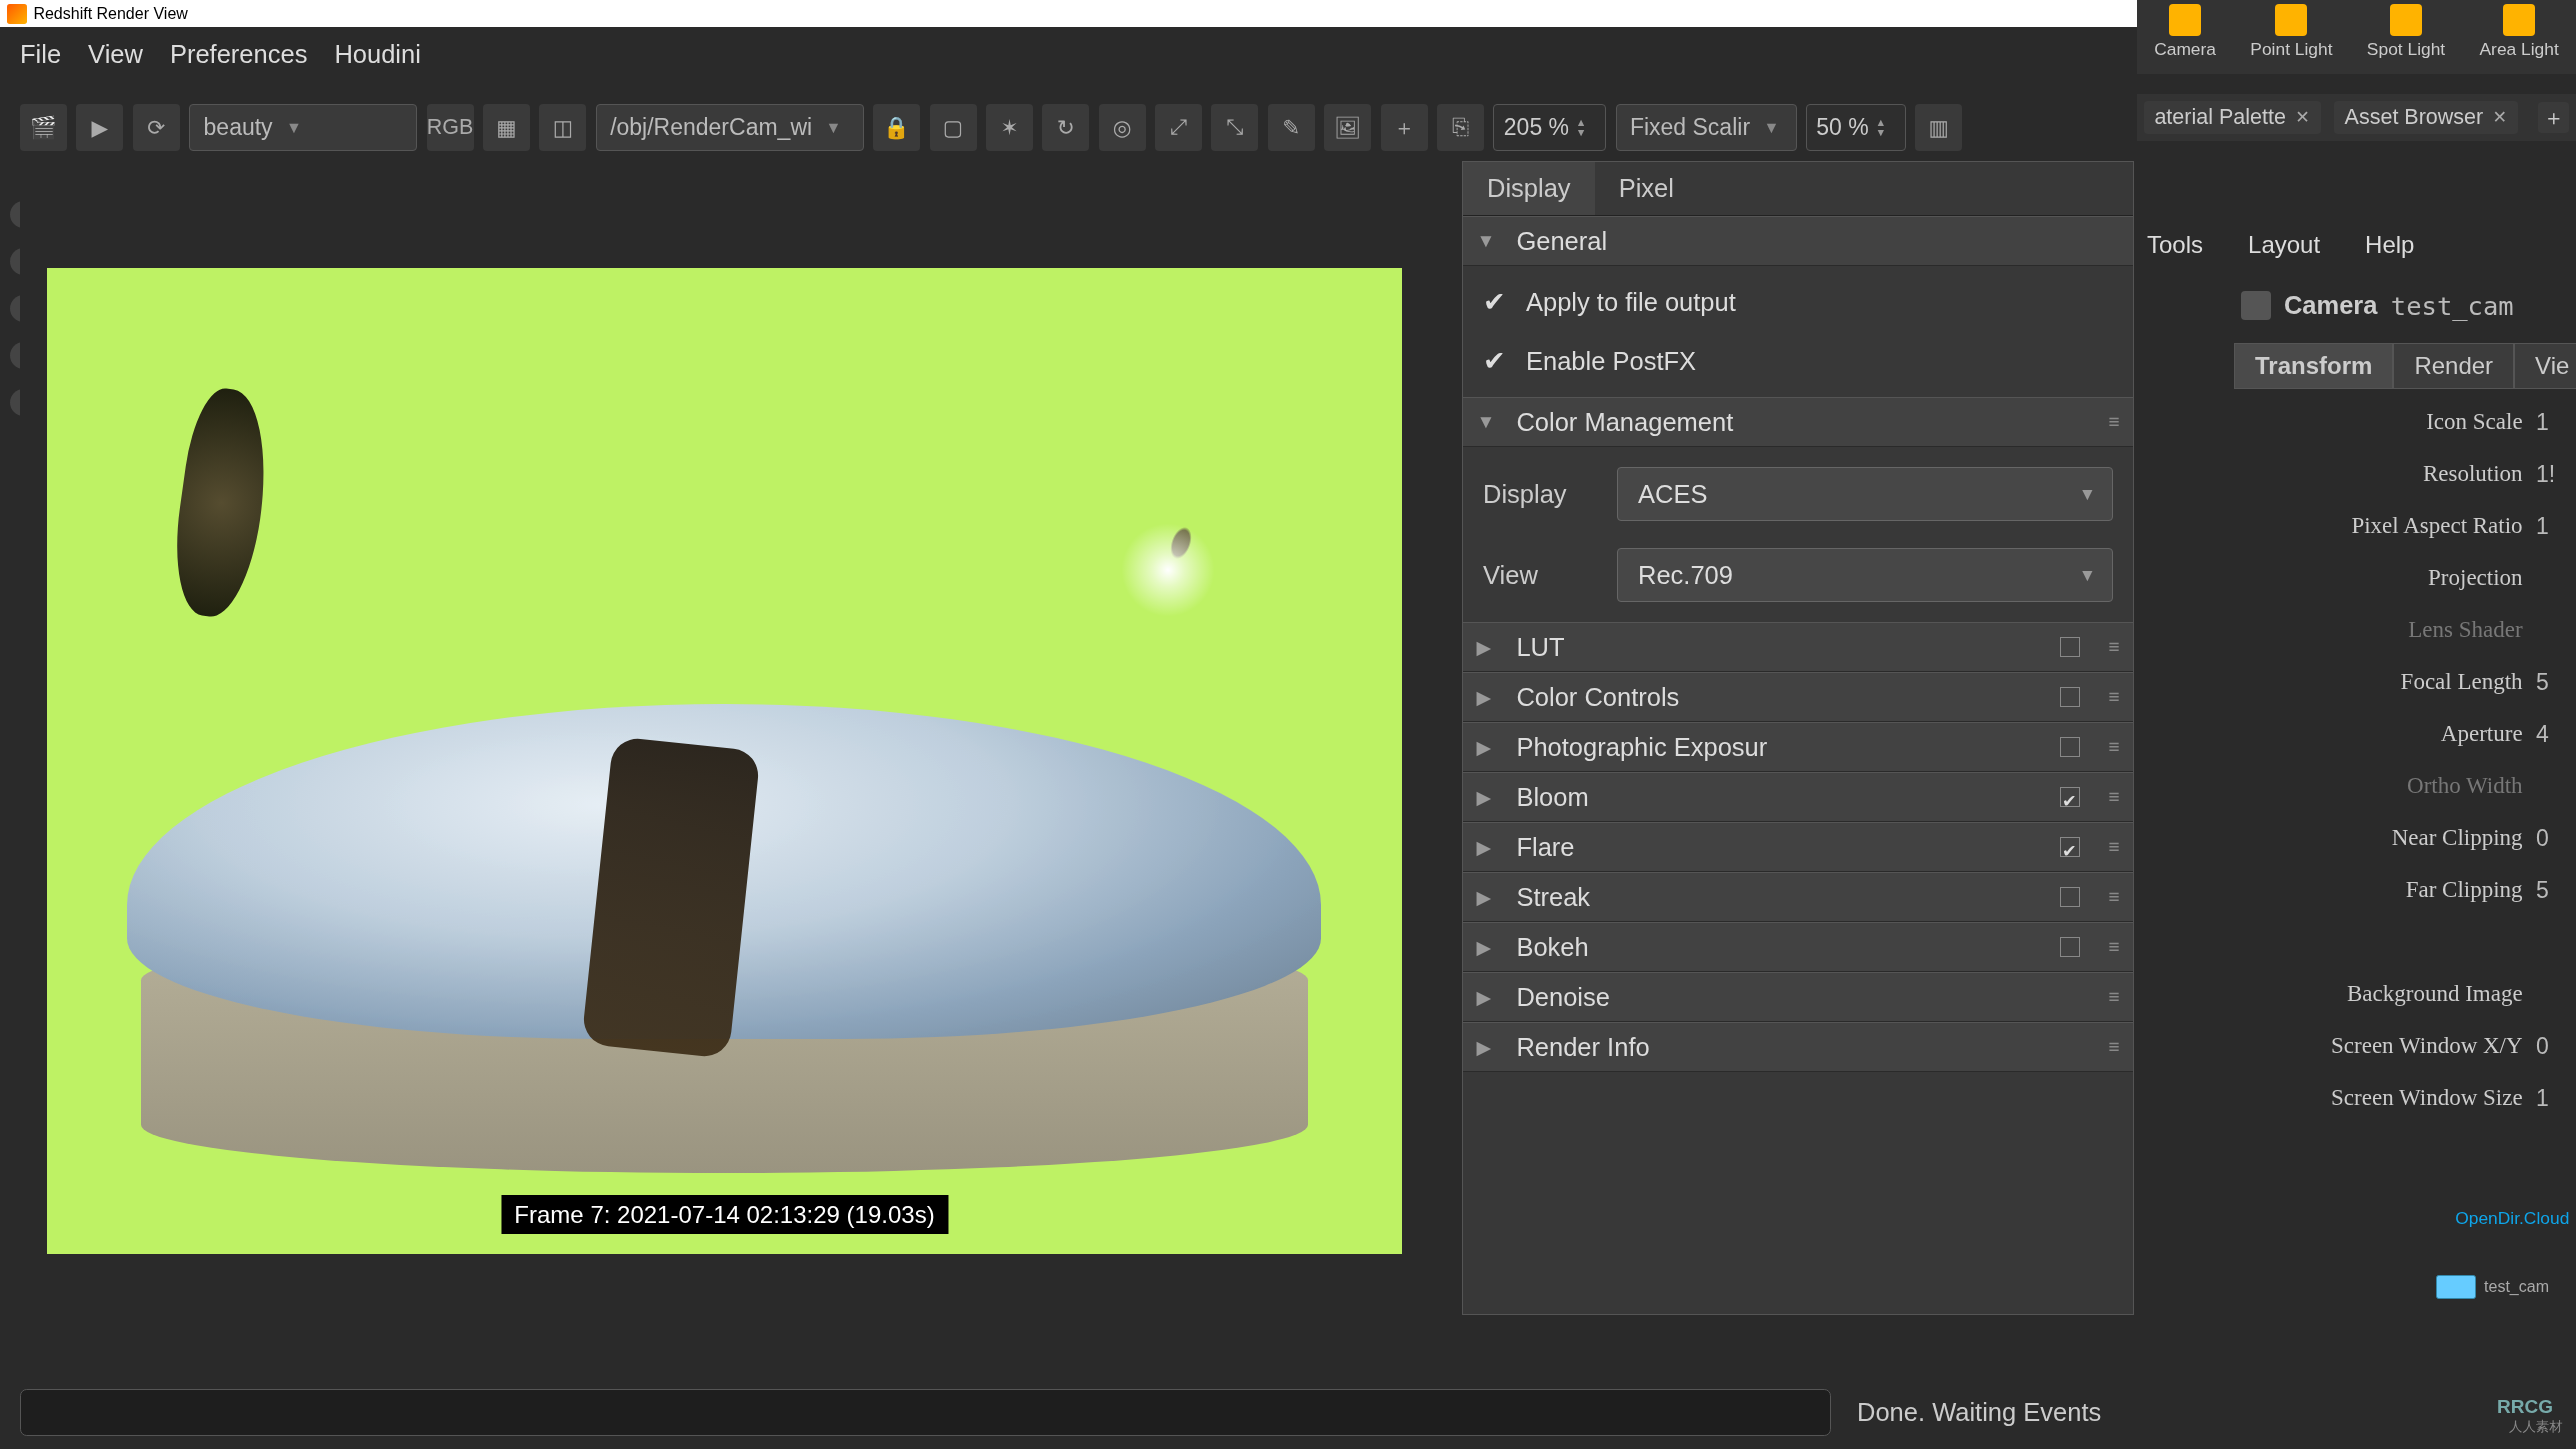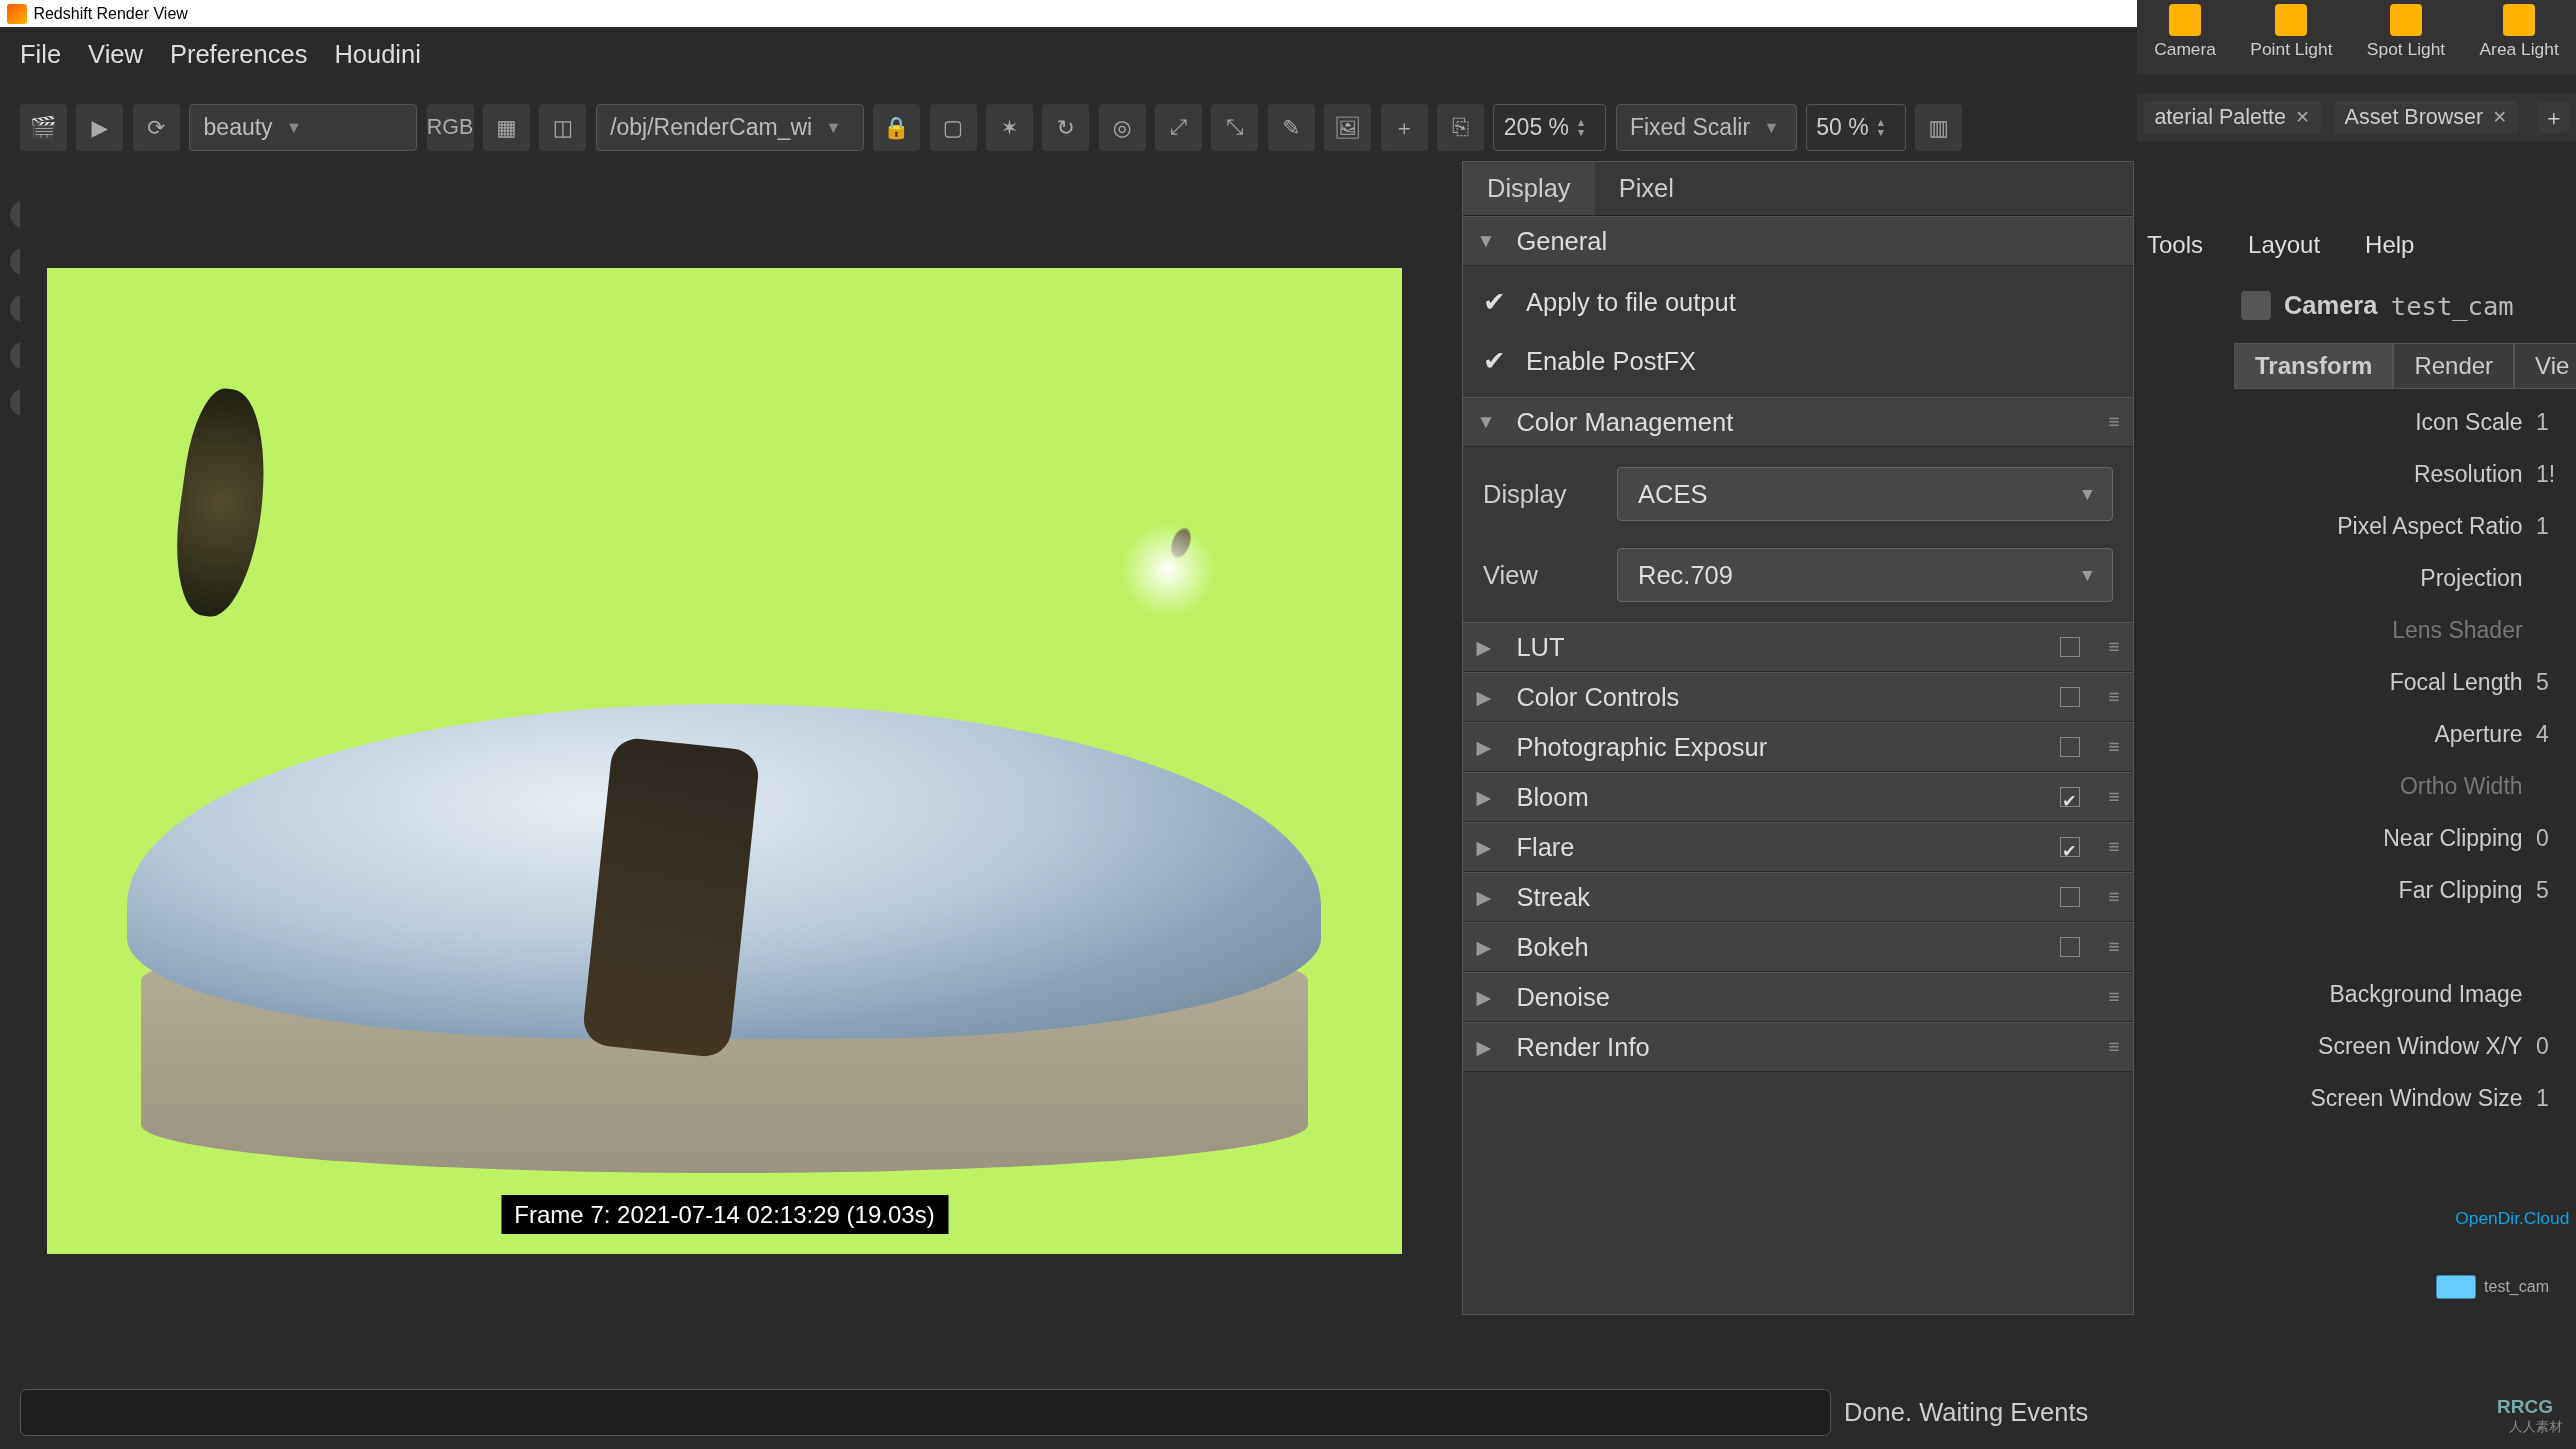--- a/index.html
+++ b/index.html
@@ -69,26 +69,26 @@
 .helpbar { position:absolute; top:221px; left:2147px; right:0; height:47px; display:flex; align-items:center; gap:45px; font-size:24px; color:#ddd; }
 .camnode { position:absolute; top:282px; left:2241px; right:0; height:47px; display:flex; align-items:center; gap:13.4px; font-size:25.5px; background:#2a2a2a; }
 .camnode .ico { width:29.5px; height:29.5px; background:#555; border-radius:4px; }
 .camnode .lbl { font-weight:600; }
 .camnode .name { font-family:monospace; color:#bbb; }
 .cam-tabs { position:absolute; top:342px; left:2234px; right:0; height:47px; display:flex; align-items:center; font-size:24px; }
 .cam-tabs .ct { padding:8px 20px; background:#3c3c3c; border:0.7px solid #555; }
 .cam-tabs .ct.active { background:#4a4a4a; font-weight:600; }
 .props { position:absolute; top:396px; left:2241px; right:0; display:flex; flex-direction:column; }
 .prow { display:flex; align-items:center; height:52px; font-size:23px; }
-.prow label { flex:1; text-align:right; padding-right:13.4px; color:#ccc; }
+.prow label { flex:1; text-align:right; padding-right:13.4px; color:#ccc;font-family:Liberation Serif, serif; }
 .prow .val { width:40px; color:#bbb; }
 .prow.dim label { color:#777; }
 
 
-.bottombar { position:absolute; left:20px; bottom:6.7px; width:2106px; height:60px; display:flex; align-items:center; gap:13px; }
+.bottombar { position:absolute; left:20px; bottom:6.7px; width:2106px; height:60px; display:flex; align-items:center; gap:26px; }
 .bottombar .search { flex:0 0 1811px; height:47px; background:#1e1e1e; border:0.7px solid #555; border-radius:6.7px; }
 .bottombar .status { font-size:25.5px; color:#ccc; }
 
 
 .leftstrip { position:absolute; top:188px; left:6.7px; width:34px; height:1006px; display:flex; flex-direction:column; gap:20px; align-items:center; padding-top:13.4px; }
 .leftstrip .dot { width:27px; height:27px; border-radius:50%; background:#444; }
 
 
 .wm { position:absolute; right:6.7px; top:1208px; font-size:17.4px; color:#0ea5e9; }
 .cam-mini { position:absolute; right:27px; top:1275px; display:flex; align-items:center; gap:8px; font-size:16px; color:#aaa; }

